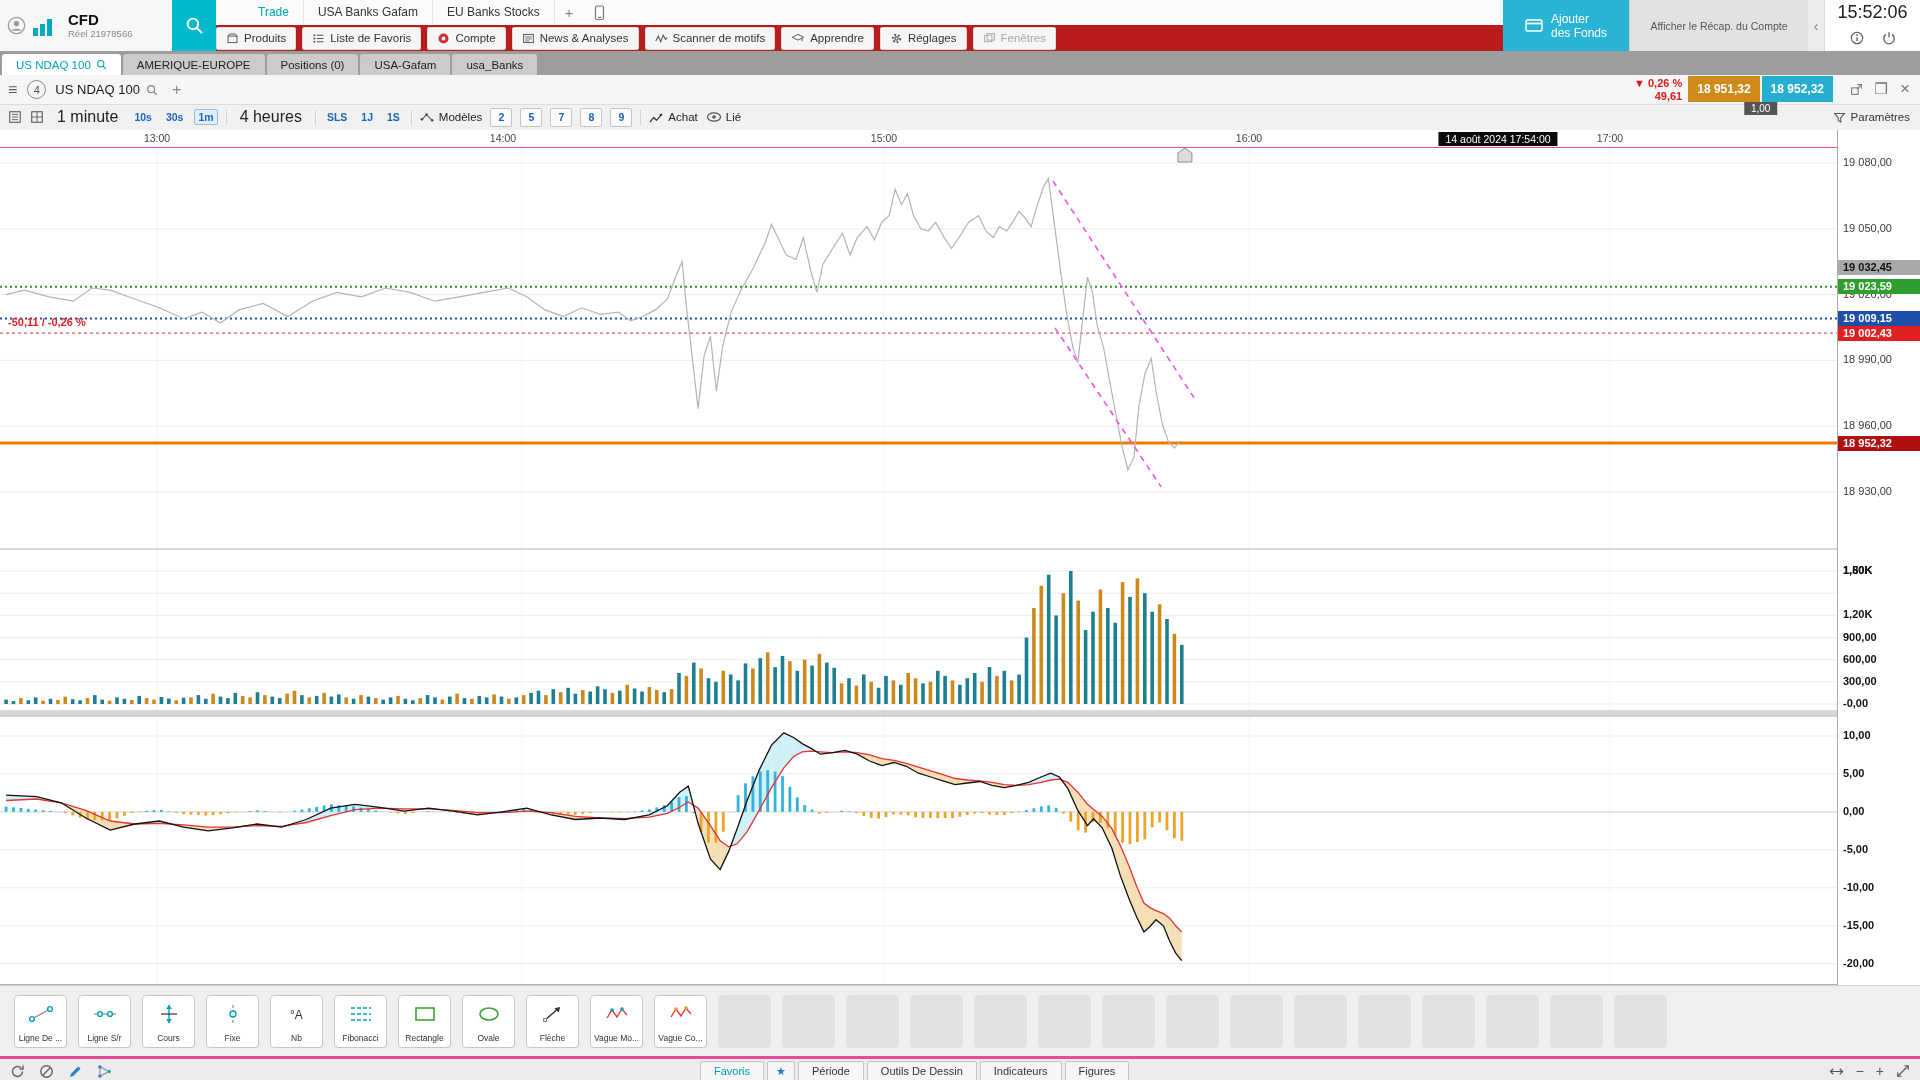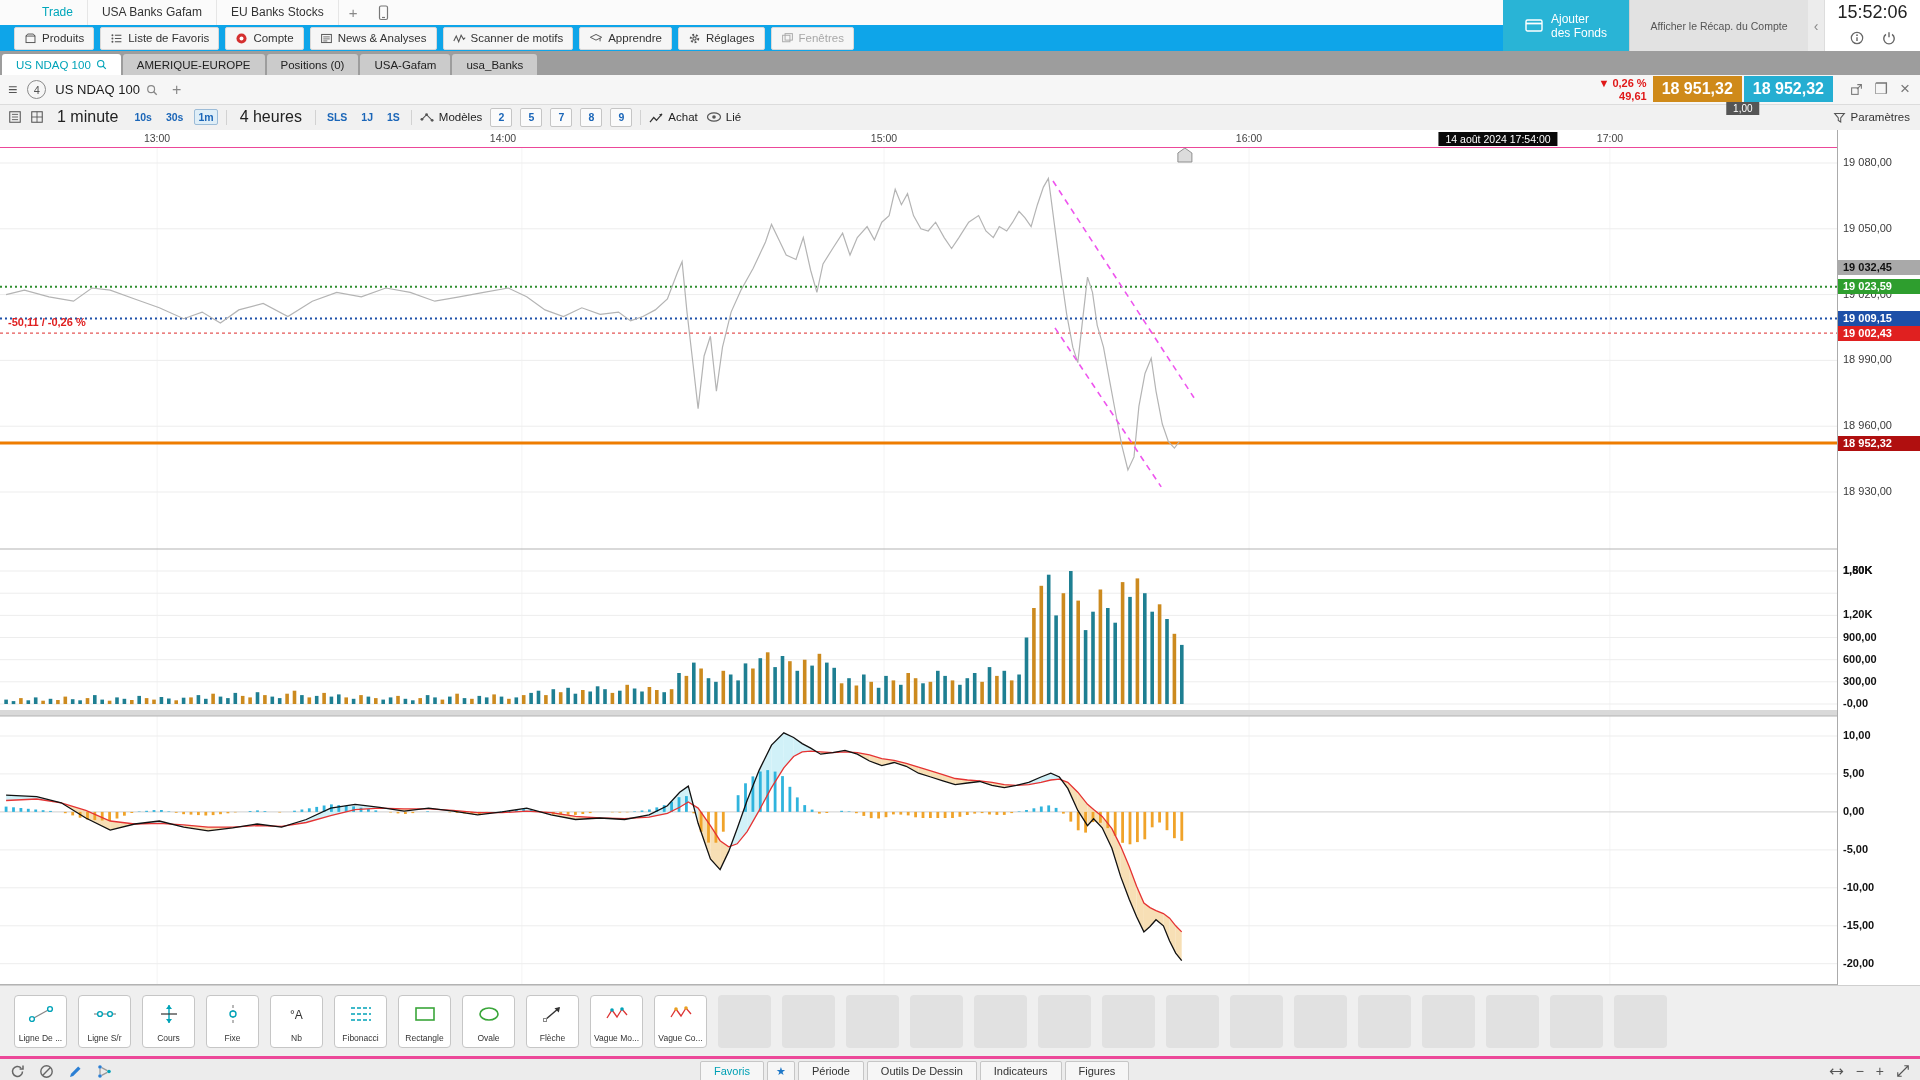--- a/index.html
+++ b/index.html
@@ -16,21 +16,21 @@
   .brand{width:104px;padding-left:5px;}
   .brand .t{font-weight:bold;font-size:15px;color:#111;line-height:16px;}
   .brand .s{font-size:9.5px;color:#8a8a8a;}
   .search-btn{width:44px;height:51px;background:#00b9cd;display:flex;align-items:center;justify-content:center;cursor:pointer;}
   .tb-center{flex:1;display:flex;flex-direction:column;min-width:0;}
   .tabs-row{height:25px;display:flex;align-items:center;padding-left:28px;background:#fbfbfb;}
   .tab-lite{padding:0 14px;font-size:12px;color:#333;border-right:1px solid #e6e6e6;line-height:25px;}
   .tab-lite.active{color:#00a7bb;}
   .tab-add{padding:0 10px;color:#888;font-size:15px;}
   .phoneic{margin-left:10px;}
-  .menu-row{height:26px;display:flex;align-items:center;padding-left:14px;background:#0ea5e9;gap:6px;}
+  .menu-row{height:26px;display:flex;align-items:center;padding-left:0;background:#b91c1c;gap:6px;}
   .menu-item{display:flex;align-items:center;gap:5px;height:21px;padding:0 9px;background:#f6f6f6;border:1px solid #d9d9d9;border-radius:2px;font-size:11.5px;color:#333;white-space:nowrap;}
   .menu-item.disabled{color:#a8a8a8;}
   .tb-right{display:flex;height:51px;margin-left:auto;}
   .add-funds{width:126px;background:#29b4d6;color:#fff;display:flex;align-items:center;justify-content:center;gap:8px;cursor:pointer;}
   .add-funds .lines{font-size:12px;line-height:14px;}
   .recap{width:178px;background:#e2e2e2;display:flex;align-items:center;justify-content:center;font-size:10.5px;color:#555;text-align:center;border-left:1px solid #d0d0d0;}
   .chev{width:16px;display:flex;align-items:center;justify-content:center;color:#888;font-size:14px;background:#ececec;}
   .clockcol{width:95px;background:#fff;border-left:1px solid #ddd;display:flex;flex-direction:column;}
   .clock{height:25px;display:flex;align-items:center;justify-content:center;font-size:18px;color:#222;}
   .sysicons{height:26px;display:flex;align-items:center;justify-content:center;gap:18px;}
@@ -42,21 +42,21 @@
 
   
   .winbar{position:absolute;top:75px;left:0;right:0;height:29px;background:#f6f6f6;border-bottom:1px solid #dcdcdc;display:flex;align-items:center;z-index:5;}
   .hamb{font-size:16px;color:#555;margin:0 10px 0 8px;}
   .badge{width:17px;height:17px;border:1.5px solid #8a8a8a;border-radius:50%;font-size:11px;color:#555;display:flex;align-items:center;justify-content:center;margin-right:9px;}
   .wtitle{font-size:13px;color:#1a1a1a;margin-right:6px;}
   .wadd{color:#888;font-size:16px;margin-left:14px;}
   .hdr-right{position:absolute;right:87px;top:1px;display:flex;align-items:flex-start;}
   .chg{text-align:right;color:#e01818;font-size:11px;line-height:13px;margin:1px 6px 0 0;font-weight:bold;}
   .prices{position:relative;display:flex;gap:2px;}
-  .px{height:26px;line-height:26px;padding:0 9px;color:#fff;font-weight:bold;font-size:16px;}
+  .px{height:26px;line-height:26px;padding:0 9px;color:#fff;font-weight:bold;font-size:12px;}
   .px.bid{background:#cf8a1a;}
   .px.ask{background:#25aed2;}
   .spread{position:absolute;left:50%;transform:translateX(-50%);top:26px;background:#555;color:#fff;font-size:10px;height:13px;line-height:13px;padding:0 7px;z-index:6;}
   .winctl{position:absolute;right:10px;top:7px;display:flex;gap:12px;align-items:center;color:#777;}
   .wx{font-size:15px;color:#777;line-height:14px;}
 
   
   .ctoolbar{position:absolute;top:104px;left:0;right:0;height:26px;background:#f1f1f1;border-bottom:1px solid #cfcfcf;display:flex;align-items:center;padding-left:8px;gap:8px;}
   .tb-btn{font-size:16px;color:#222;padding:1px 5px;white-space:nowrap;}
   .chip{font-size:10.5px;color:#1b66b8;font-weight:bold;padding:1px 3px;}
@@ -96,20 +96,44 @@
   .sb-tab.star{color:#1f78c8;padding:0 8px;}
   .sb-right{position:absolute;right:10px;display:flex;gap:12px;align-items:center;color:#555;top:0;height:24px;}
   .zbtn{font-size:14px;color:#555;line-height:20px;}
 </style>
 </head>
 <body>
 
 <div class="app">
 
   <div class="topbar">
+    <div class="tb-left">
+      <div class="avatar">
+        <svg width="19" height="19" viewBox="0 0 20 20">
+            <circle cx="10" cy="10" r="8.6" fill="none" stroke="#9a9a9a" stroke-width="1.3"></circle>
+            <circle cx="10" cy="8" r="2.8" fill="#9a9a9a"></circle>
+            <path d="M4.6 15.6c1.6-3 9.2-3 10.8 0" fill="#9a9a9a"></path>
+          </svg>
+      </div>
+      <div class="logo">
+        <i style="height:8px"></i>
+          <i style="height:12px"></i>
+          <i style="height:17px"></i>
+      </div>
+      <div class="brand">
+        <div class="t">CFD</div>
+        <div class="s">Réel 21978566</div>
+      </div>
+      <div class="search-btn">
+        <svg width="19" height="19" viewBox="0 0 18 18">
+            <circle cx="7.5" cy="7.5" r="5" fill="none" stroke="#fff" stroke-width="1.8"></circle>
+            <line x1="11.3" y1="11.3" x2="16" y2="16" stroke="#fff" stroke-width="2"></line>
+          </svg>
+      </div>
+    </div>
 
     <div class="tb-center">
       <div class="tabs-row">
         <div class="tab-lite active">Trade</div>
         <div class="tab-lite">USA Banks Gafam</div>
         <div class="tab-lite">EU Banks Stocks</div>
         <div class="tab-add">+</div>
         <span class="phoneic">
           <svg width="13" height="16" viewBox="0 0 13 16">
               <rect x="2.5" y="1" width="8" height="13.5" rx="1.5" fill="none" stroke="#777" stroke-width="1.2"></rect>

